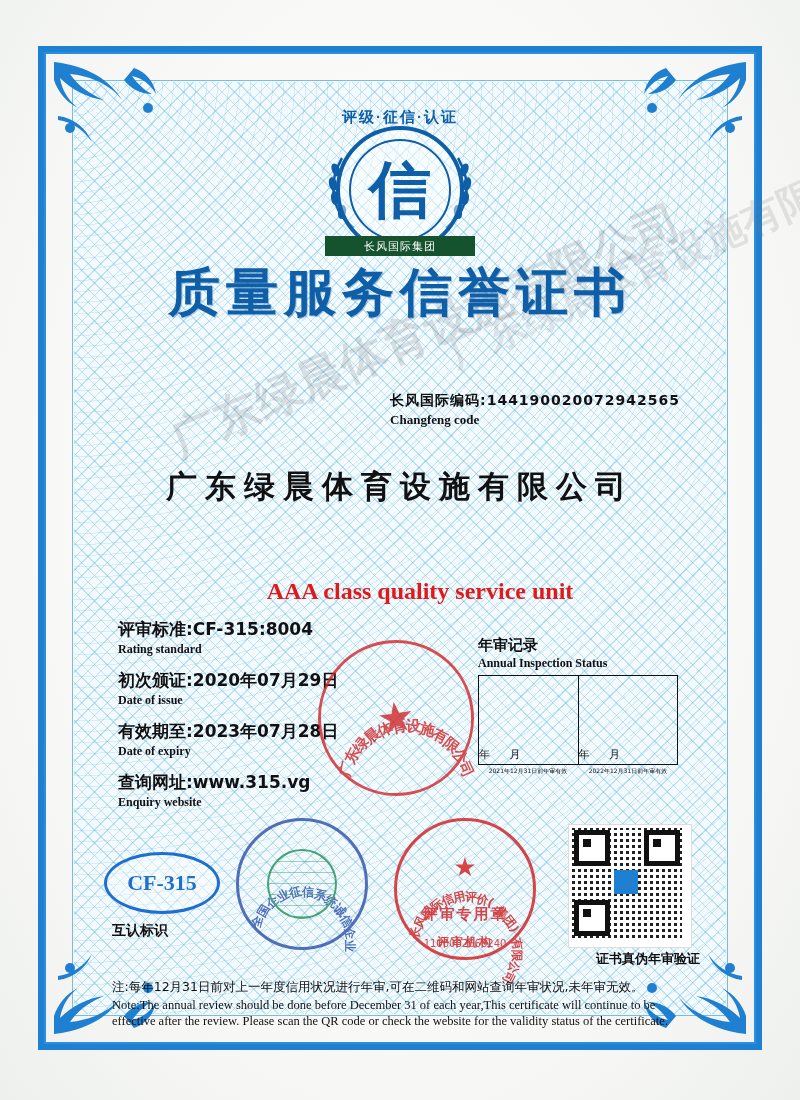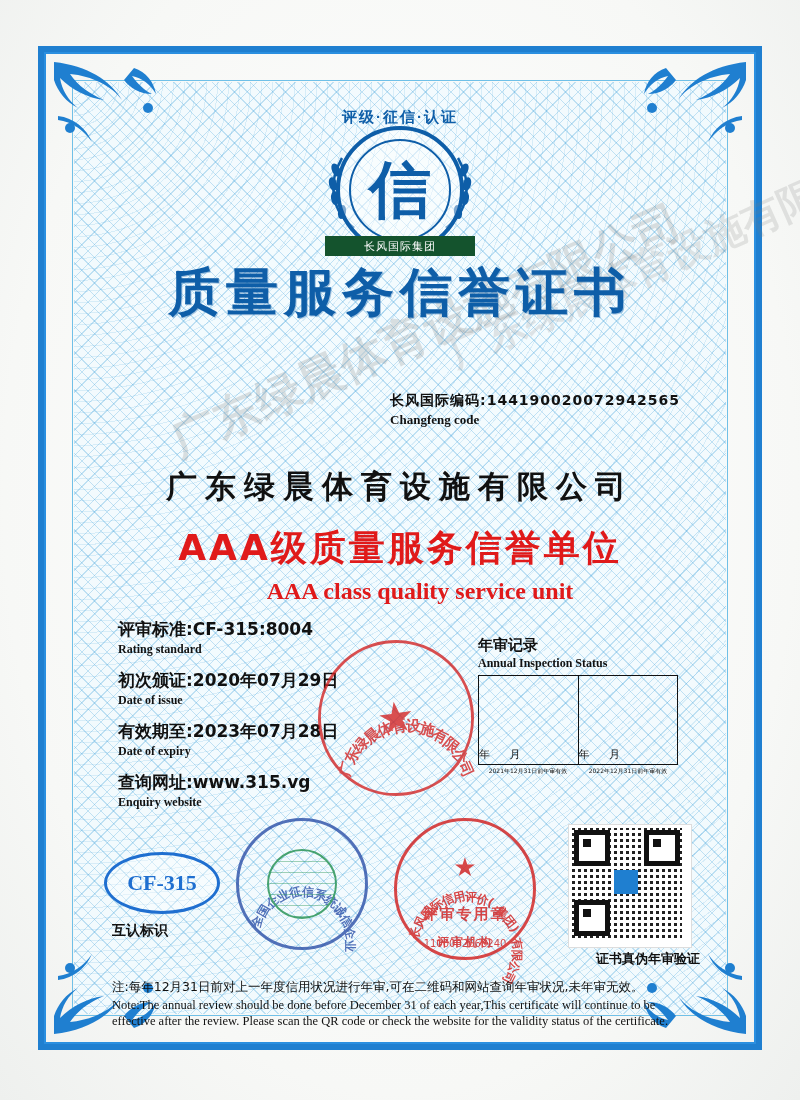--- a/index.html
+++ b/index.html
@@ -364,21 +364,20 @@
     <div class="watermark2">广东绿晨体育设施有限公司</div>
 
     <div class="title-cn">质量服务信誉证书</div>
 
     <div class="code-row">
       <div class="code-cn">长风国际编码:144190020072942565</div>
       <div class="code-en">Changfeng code</div>
     </div>
 
     <div class="company">广东绿晨体育设施有限公司</div>
-    <div class="grade-cn">AAA级质量服务信誉单位</div>
     <div class="grade-en">AAA class quality service unit</div>
 
     <div class="fields">
       <div class="field">
         <div class="cn">评审标准:CF-315:8004</div>
         <div class="en">Rating standard</div>
       </div>
       <div class="field">
         <div class="cn">初次颁证:2020年07月29日</div>
         <div class="en">Date of issue</div>

